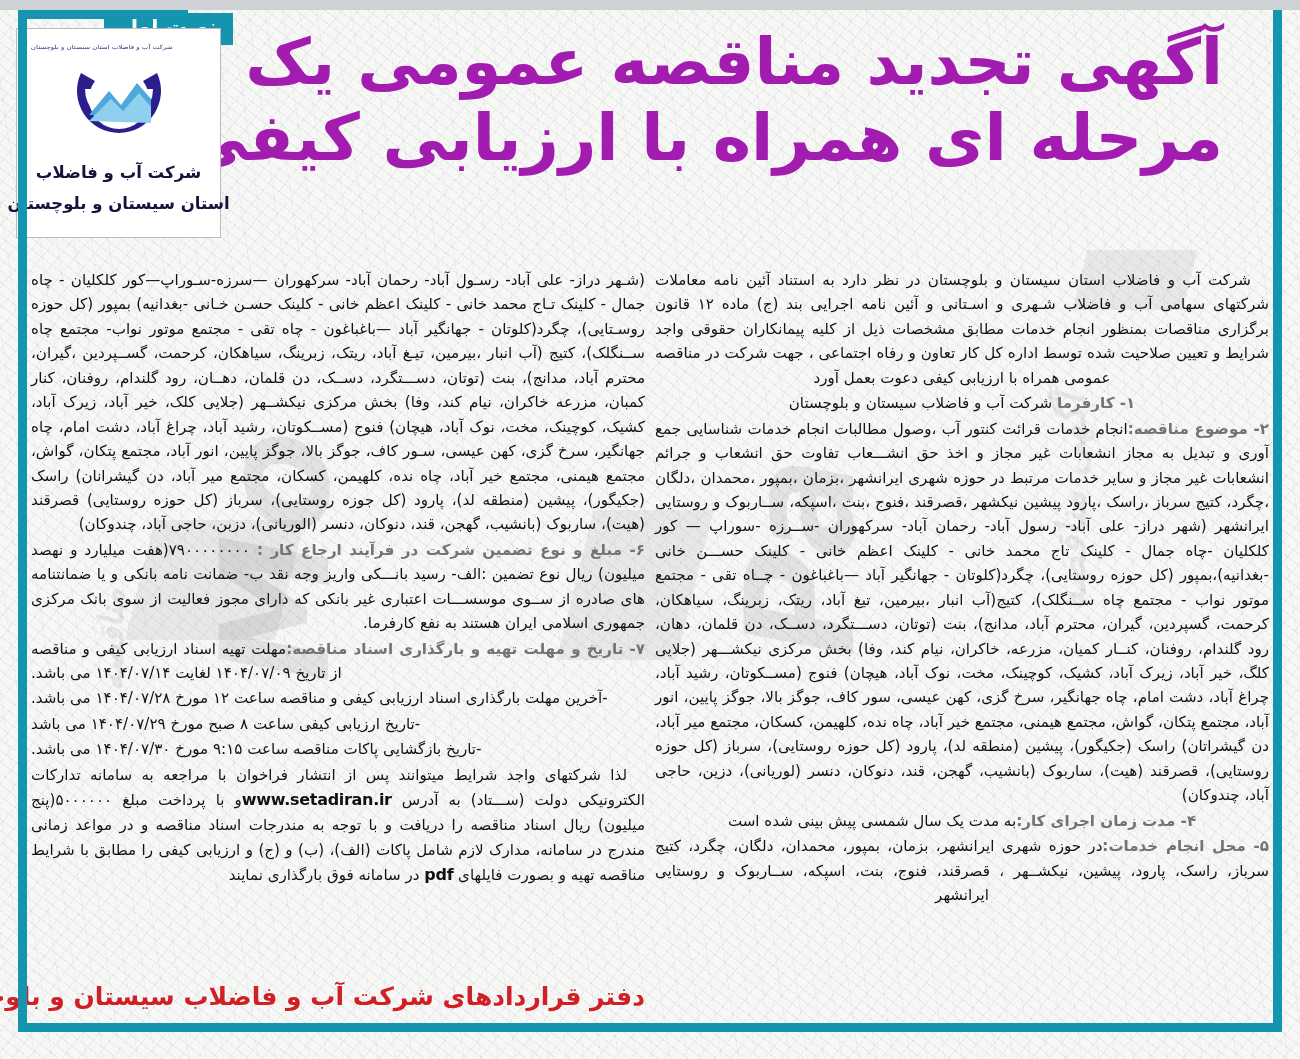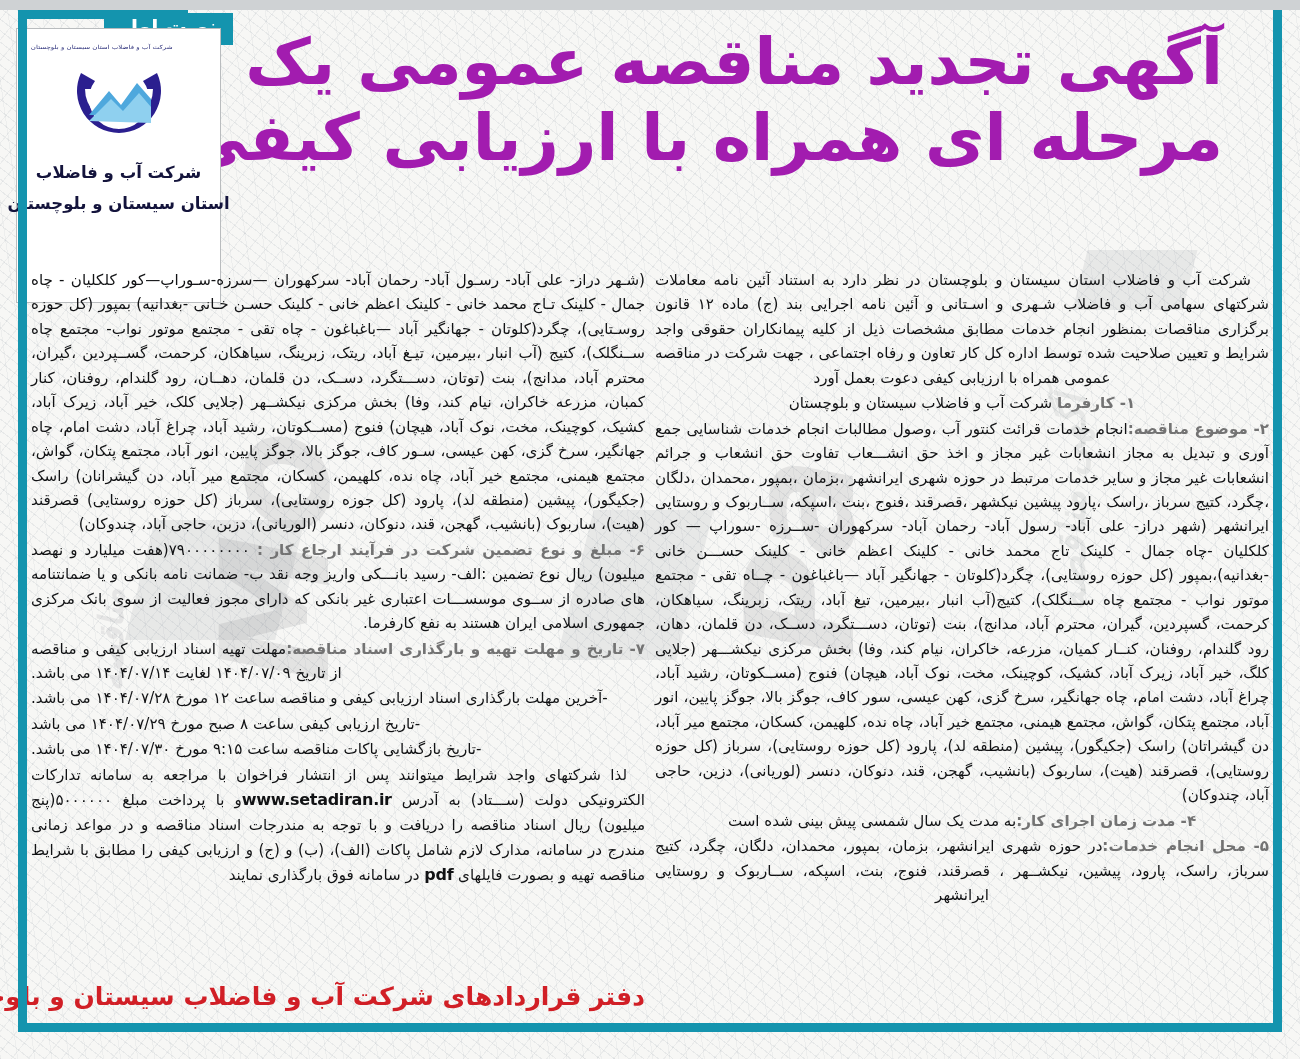--- a/index.html
+++ b/index.html
@@ -75,21 +75,21 @@
     white-space:nowrap;
     text-align:left;
     direction:rtl;
   }
   .title-line.l1{ font-size:64px; }
   .title-line.l2{ font-size:65px; margin-top:6px; }
 
   
   .logo-box{
     position:absolute;top:18px;left:0px;
-    width:205px;height:275px;
+    width:205px;height:210px;
     background:#ffffff;
     border:1px solid #b9bcbe;
     box-sizing:border-box;
     display:flex;flex-direction:column;
     align-items:center;justify-content:flex-start;
     padding-top:14px;
   }
   .logo-mark{
     width:120px;height:112px;position:relative;
   }

